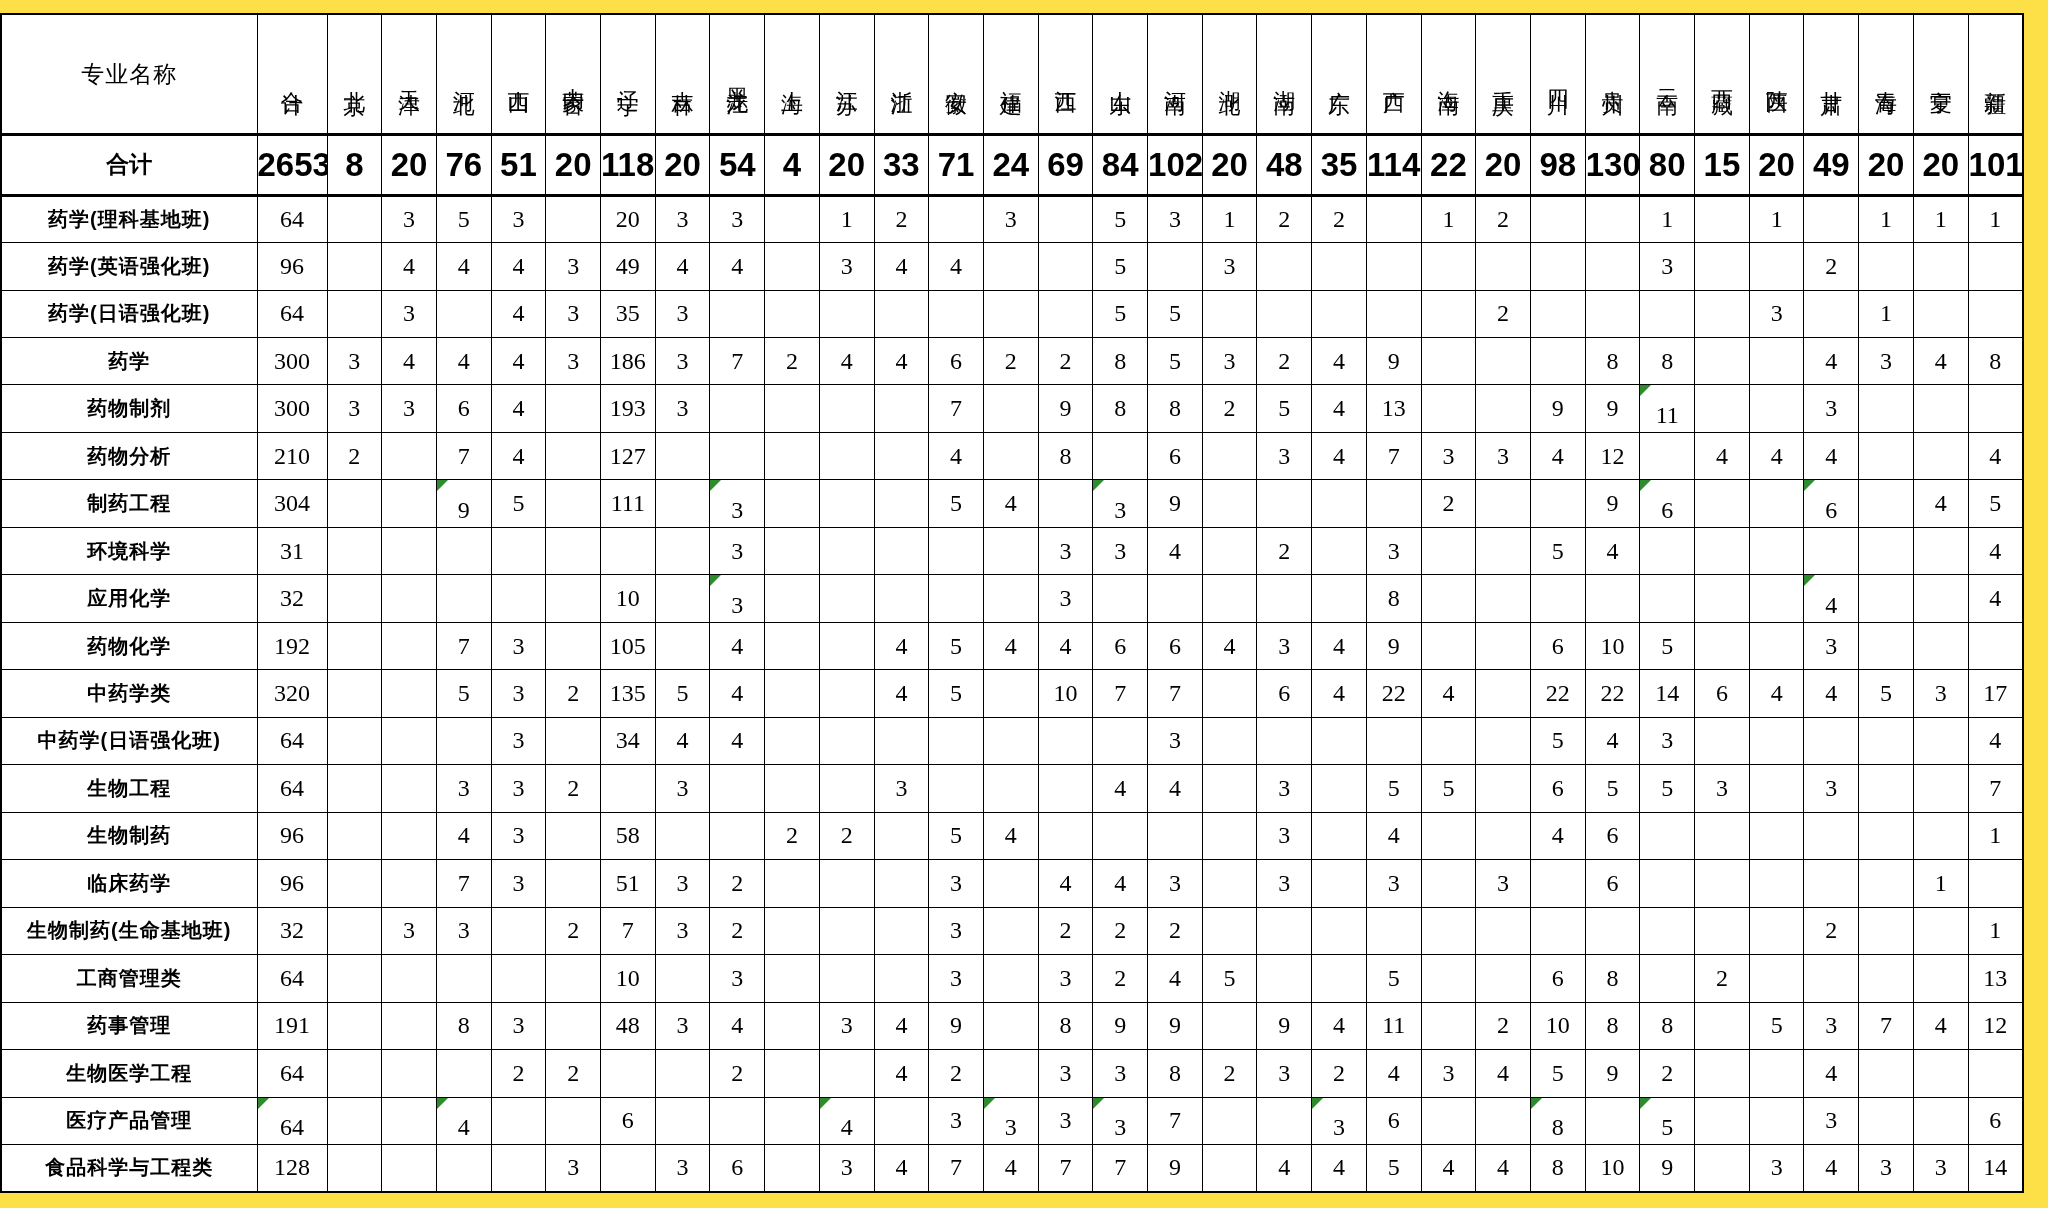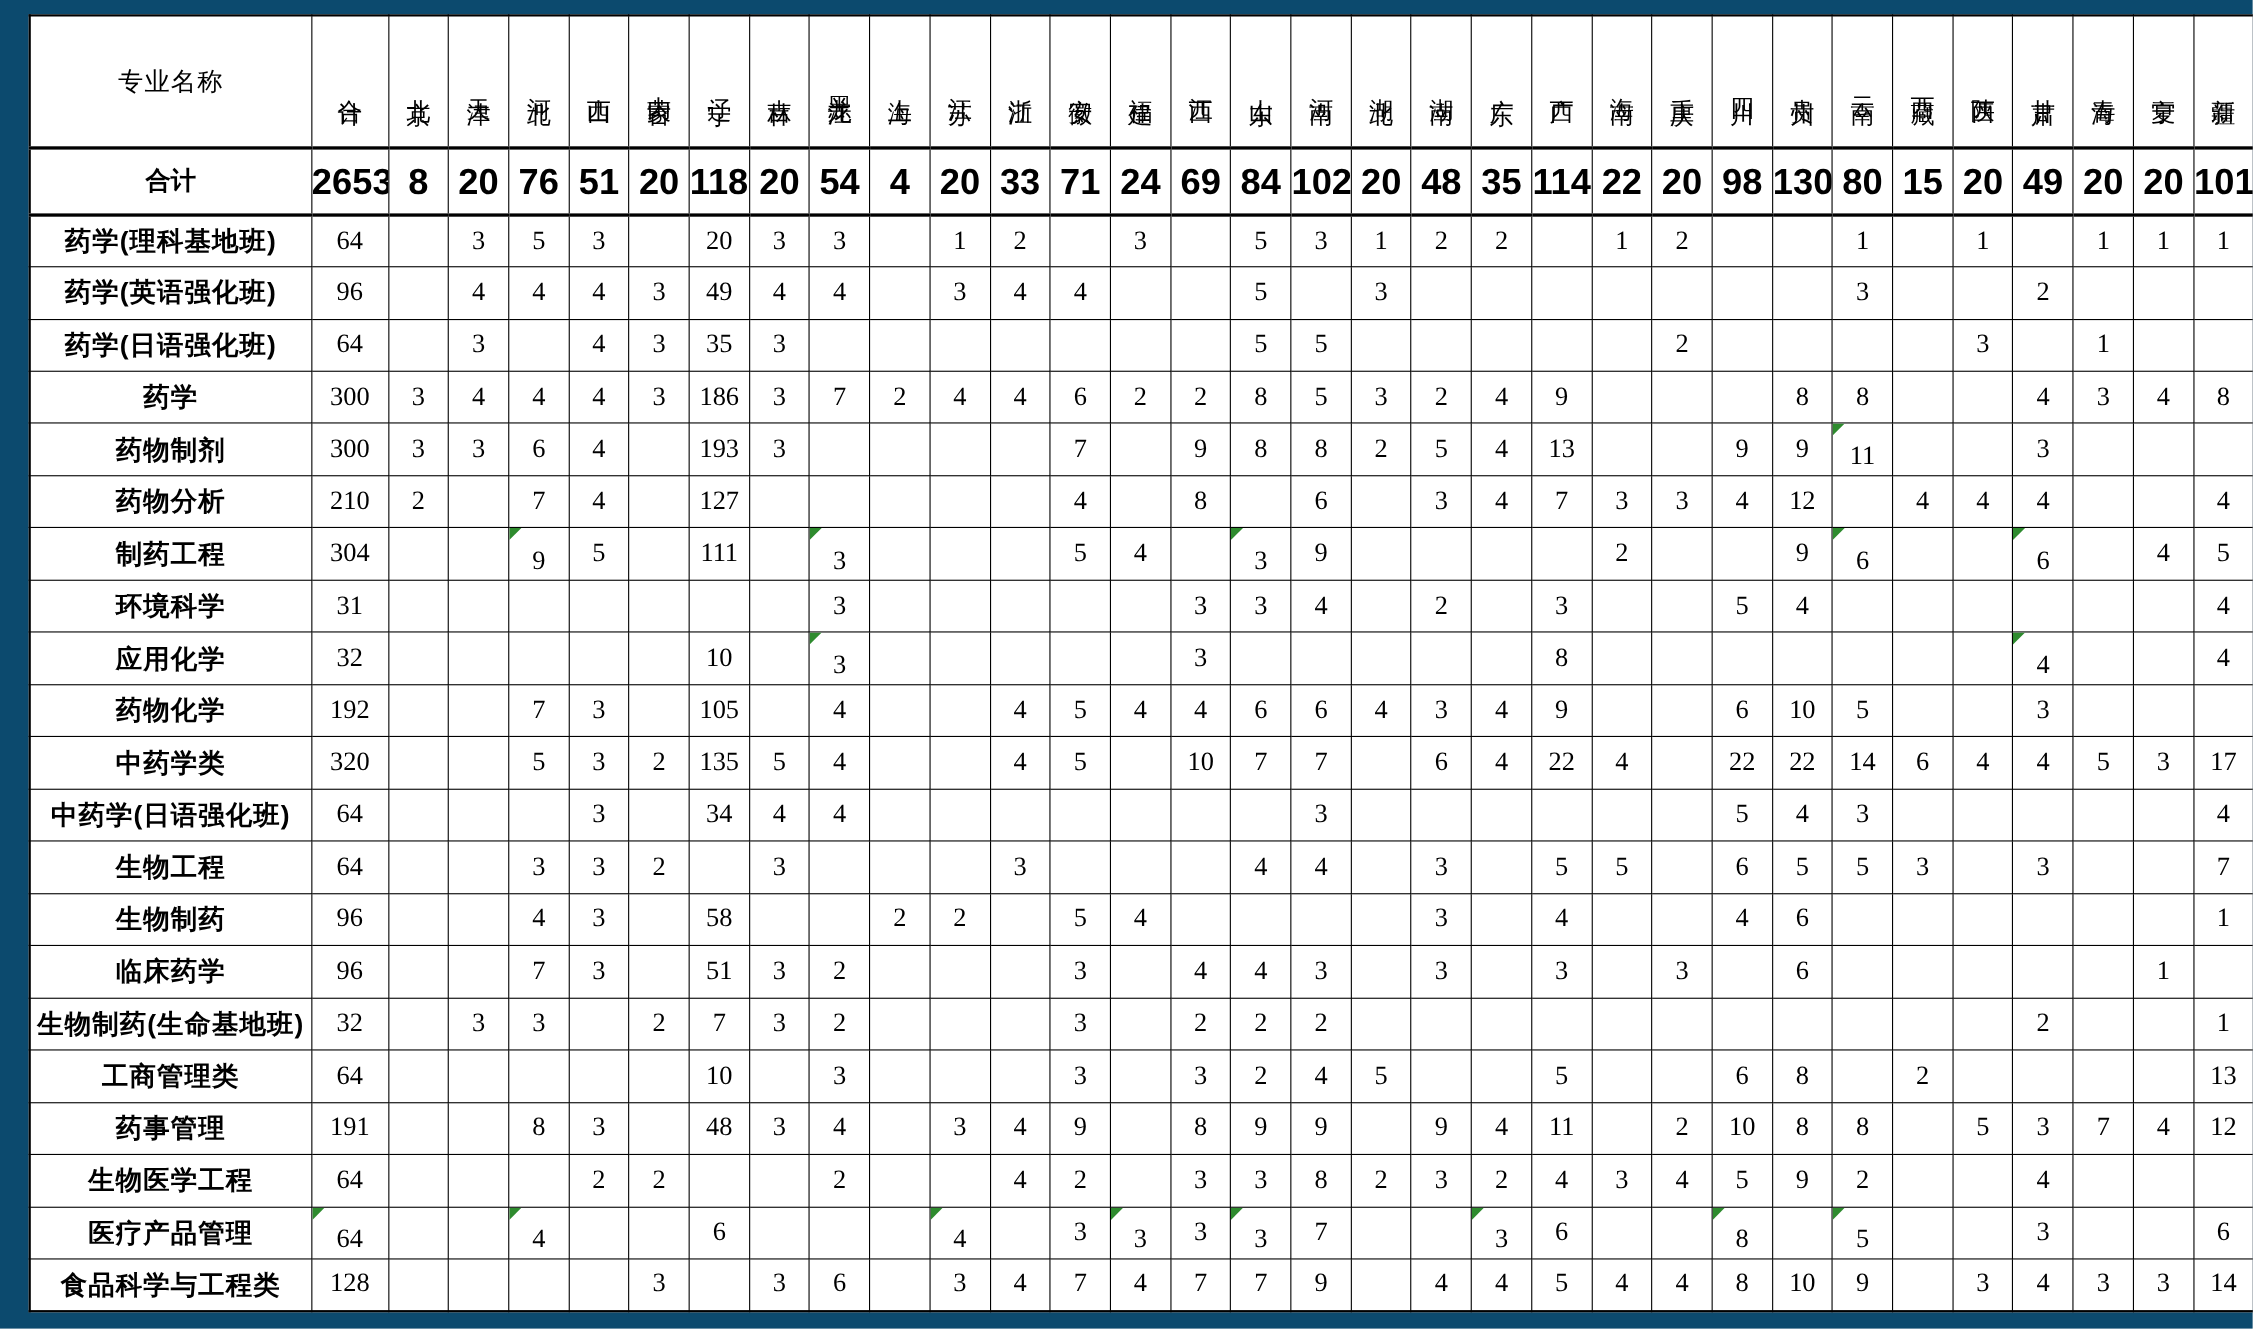--- a/index.html
+++ b/index.html
@@ -1,30 +1,30 @@
 <!DOCTYPE html>
 <html style="--green: #2e8b2e;"><head>
 <meta charset="utf-8">
 <style>
   html,body{margin:0;padding:0;background:#ffffff;}
   body{width:2048px;height:1208px;font-family:"Liberation Sans",sans-serif;}
-  .page{box-sizing:border-box;width:2048px;height:1208px;padding:13px 26px;background:#0c4a6e;}
+  .page{box-sizing:border-box;width:2048px;height:1208px;padding:13px 0;background:#fde047;}
   table.sheet{border-collapse:collapse;table-layout:fixed;width:2024px;height:1180px;border:2px solid #000;background:#fff;}
   col.c-name{width:256px;}
   col.c-total{width:70px;}
   th,td{border:1px solid #000;text-align:center;vertical-align:middle;padding:0;overflow:hidden;color:#000;}
   thead th{border-bottom:3px solid #000;height:118px;font-weight:400;}
   .corner-label{font-size:23px;font-weight:400;letter-spacing:1px;}
   .vtext{display:inline-block;writing-mode:vertical-rl;text-orientation:upright;font-size:22px;line-height:1;letter-spacing:3px;max-height:110px;}
   tr.total-row{height:60px;}
   tr.total-row th,tr.total-row td{border-bottom:3px solid #000;}
   tr.total-row .num{font-family:"Liberation Sans","DejaVu Sans",sans-serif;font-weight:700;font-size:33px;}
   tr.total-row th.row-label{font-size:23px;font-weight:700;}
   tr.data-row{height:47px;}
-  th.major-name{font-size:24px;font-weight:700;letter-spacing:1px;}
+  th.major-name{font-size:20px;font-weight:700;letter-spacing:1px;}
   td.num{font-family:"Liberation Serif","DejaVu Serif",serif;font-size:24px;font-weight:400;}
   td.green{position:relative;}
   td.green::before{content:"";position:absolute;top:0;left:0;width:0;height:0;
     border-top:11px solid var(--green,#2e8b2e);border-right:11px solid transparent;}
   td.green .cell-v{position:relative;top:7px;display:inline-block;}
 </style>
 </head>
 <body>
 
 <div class="page">

